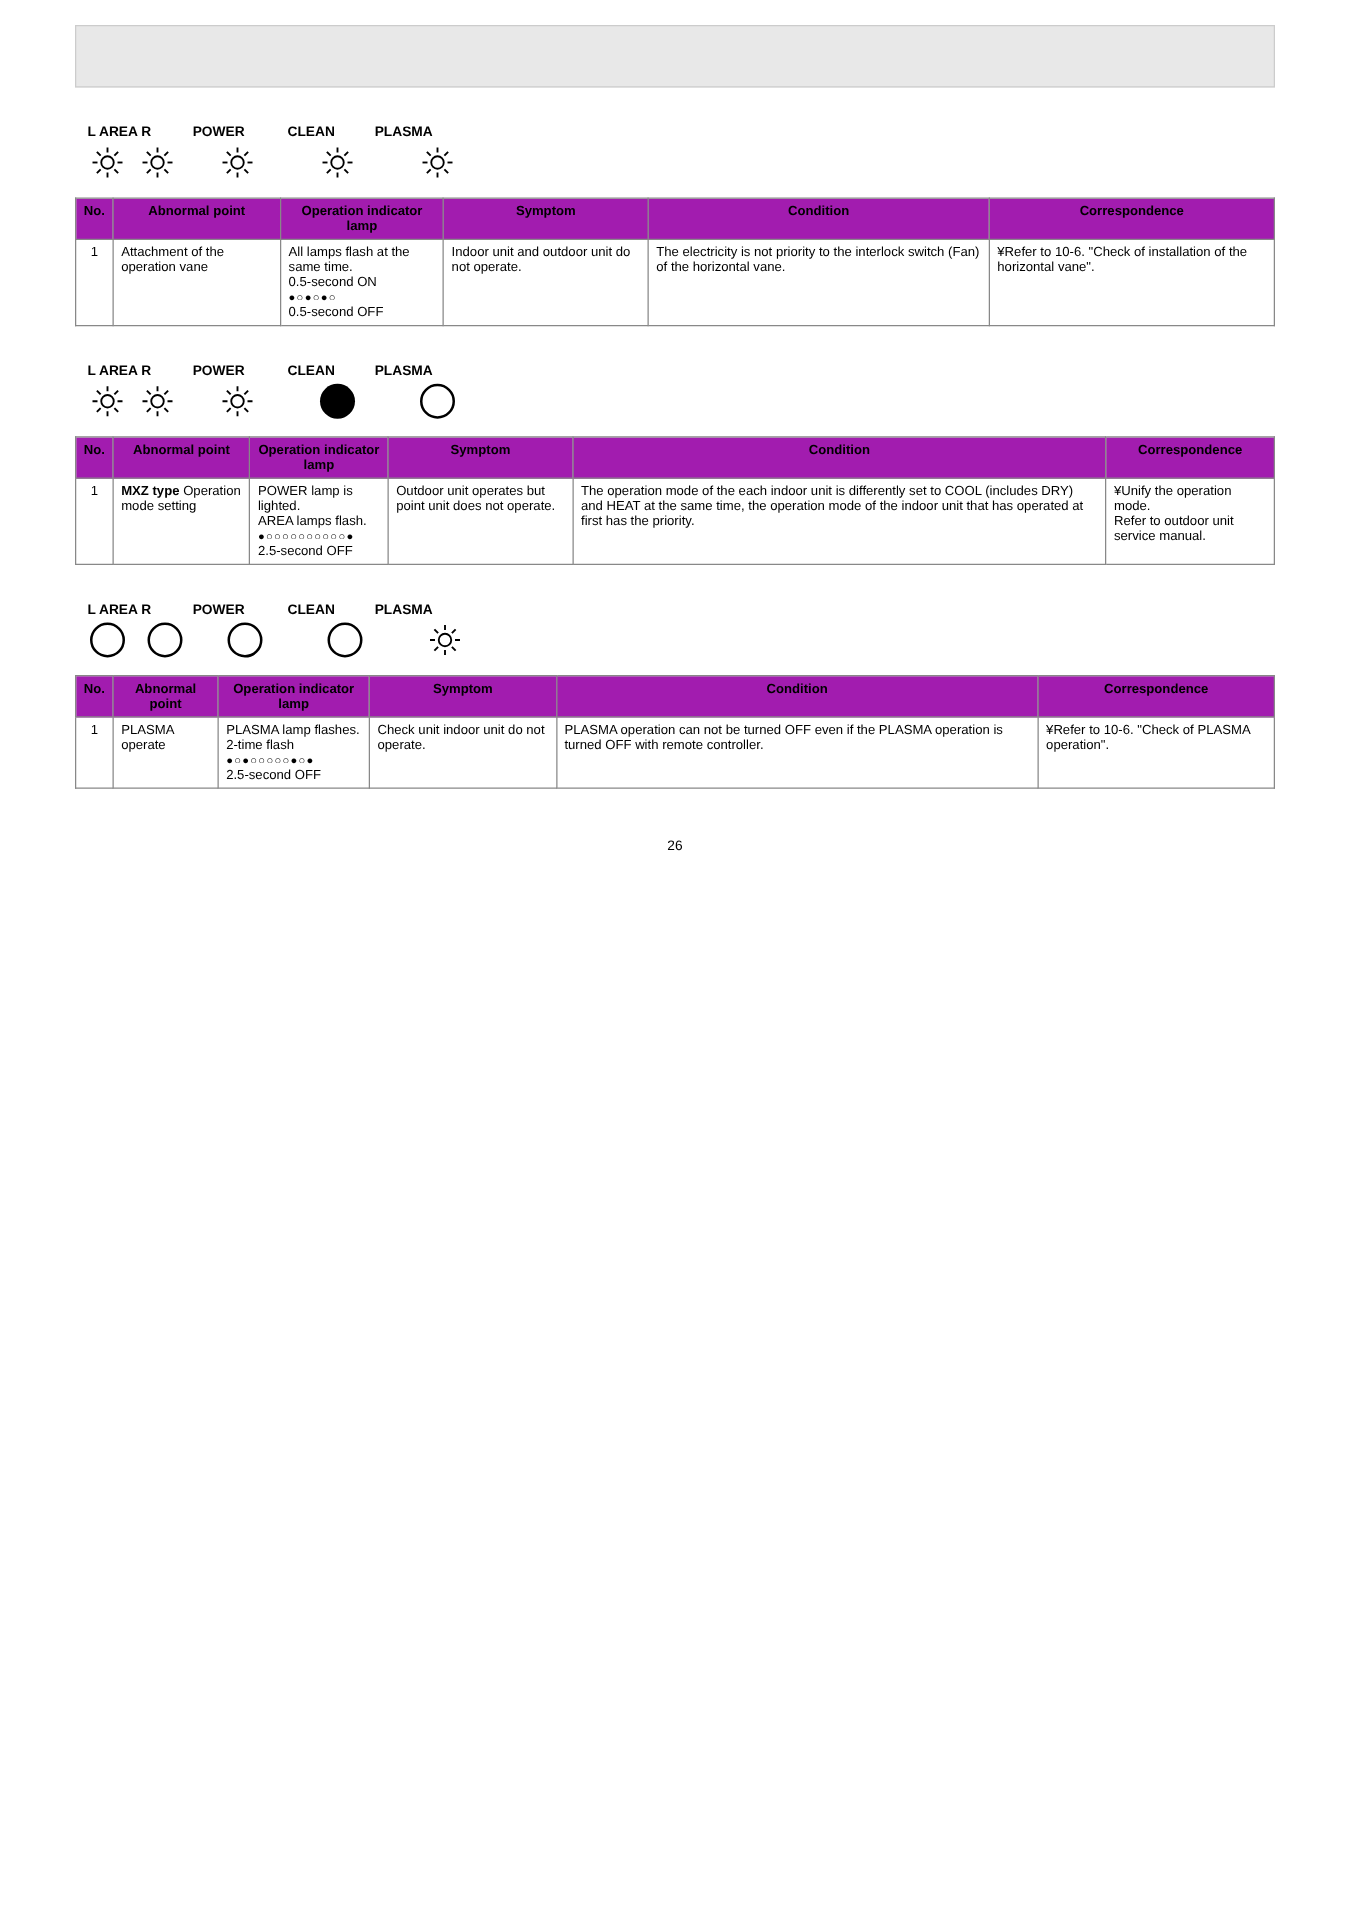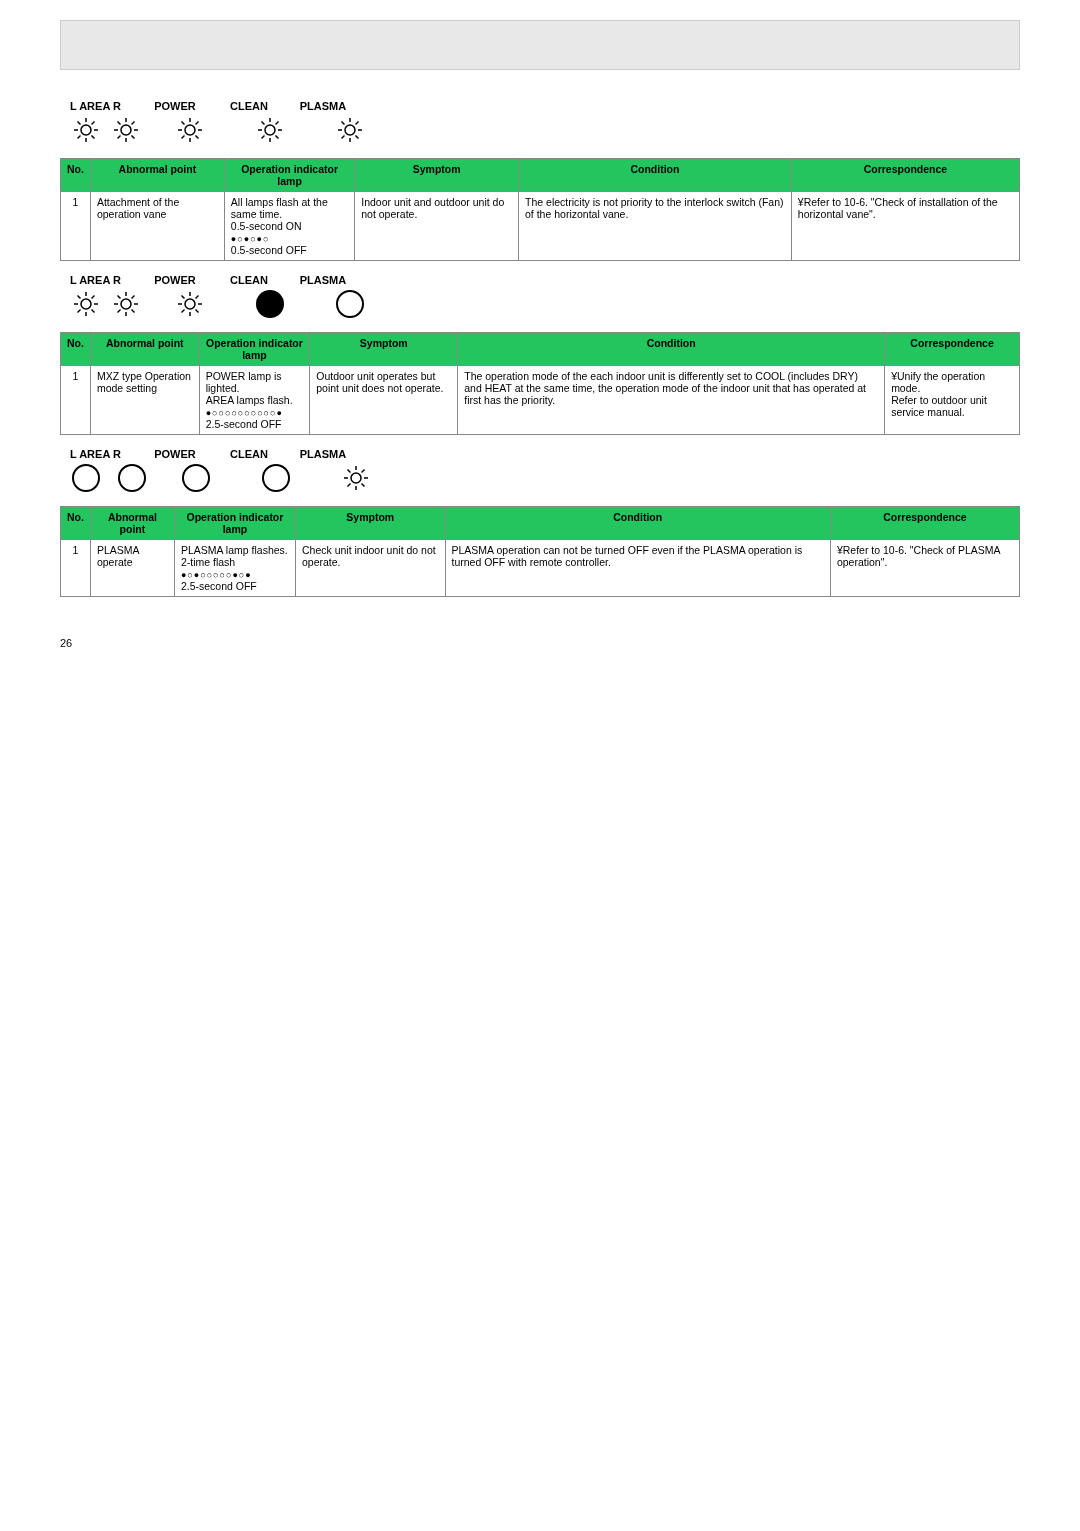--- a/index.html
+++ b/index.html
@@ -14,21 +14,21 @@
     }
 
     .page-header {
       background: #e8e8e8;
       height: 50px;
       margin-bottom: 30px;
       border: 1px solid #ccc;
     }
 
     .section {
-      margin-bottom: 13px;
+      margin-bottom: 30px;
     }
 
     .indicator-row {
       display: flex;
       align-items: center;
       gap: 18px;
       margin-bottom: 8px;
       padding-left: 10px;
     }
 
@@ -67,37 +67,37 @@
       font-size: 10.5px;
     }
 
     th, td {
       border: 1px solid #888;
       padding: 4px 6px;
       vertical-align: top;
     }
 
     th {
-      background: #22c55e;
+      background: #a21caf;
       font-weight: bold;
       text-align: center;
     }
 
     .dot-sequence {
       font-size: 9px;
       letter-spacing: 1px;
     }
 
     .page-number {
-      text-align: left;
+      text-align: center;
       margin-top: 40px;
       font-size: 11px;
     }
 
-    .bold { font-weight: normal; }
+    .bold { font-weight: bold; }
 
     .area-label-row {
       display: flex;
       align-items: flex-end;
       gap: 14px;
       margin-bottom: 2px;
       padding-left: 10px;
     }
 
     .area-header {

